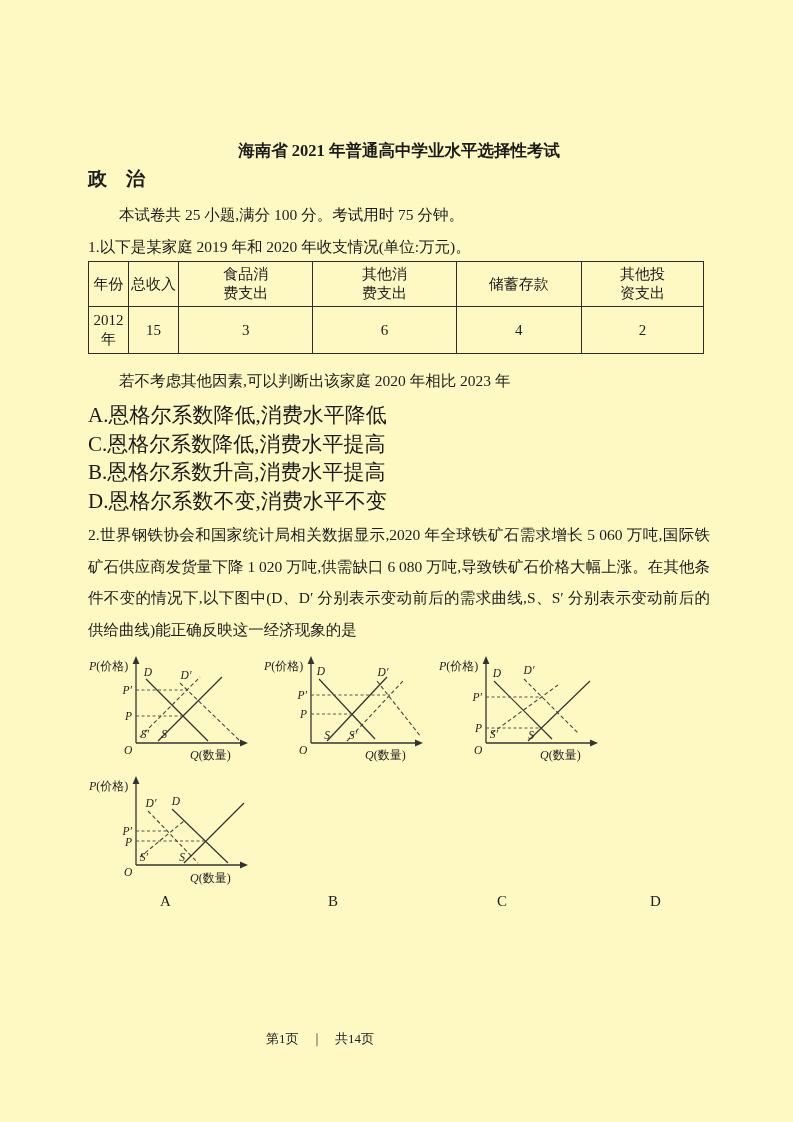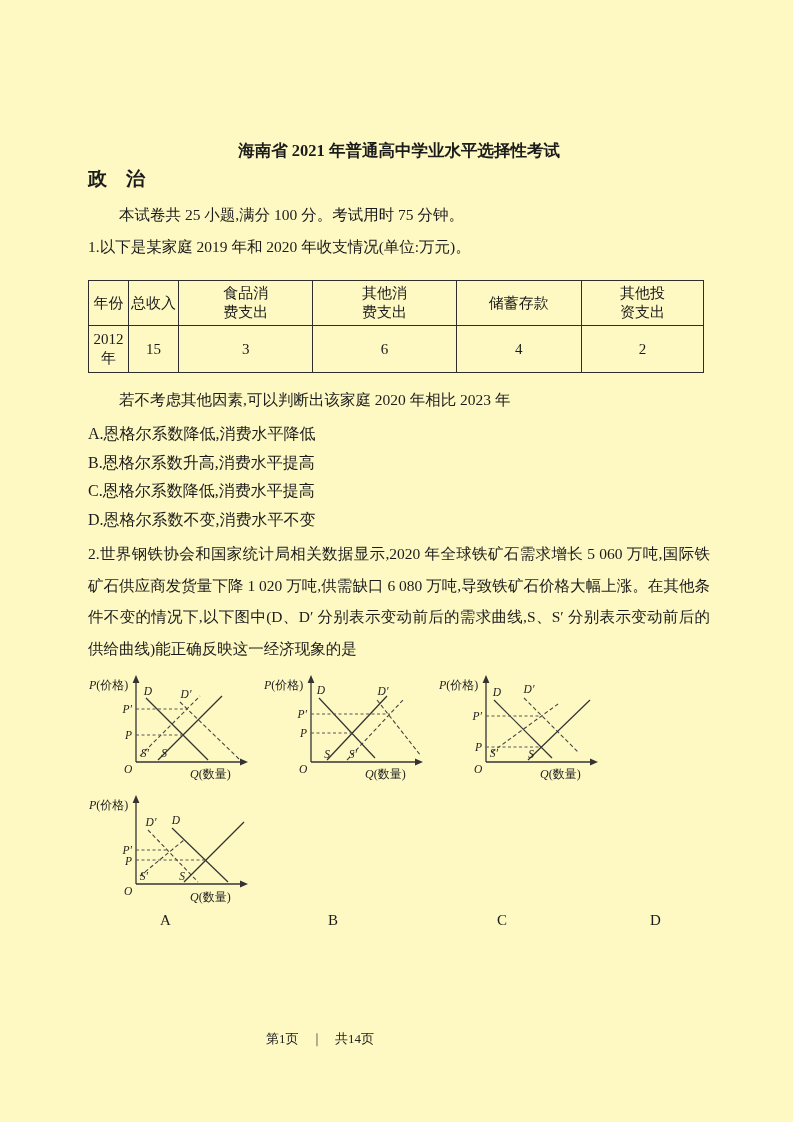--- a/index.html
+++ b/index.html
@@ -12,34 +12,34 @@
     overflow:hidden;
     margin:0 auto;
   }
   .content{position:absolute;left:88px;top:140px;width:622px;}
   .exam-title{margin:0;text-align:center;font-size:16.5px;font-weight:700;line-height:22px;}
   .exam-subject{margin:4px 0 0 0;text-align:left;font-size:19px;font-weight:700;line-height:26px;}
   .exam-info{margin:10px 0 0 0;font-size:15.5px;line-height:26px;text-indent:2em;}
   .section-head{margin:28px 0 0 0;font-size:15.5px;line-height:27.5px;text-align:justify;}
   .q1-intro{margin:6px 0 0 0;font-size:15.5px;line-height:26px;}
   table.income-table{
-    margin-top:20px;border-collapse:collapse;width:616px;table-layout:fixed;
+    margin-top:1px;border-collapse:collapse;width:616px;table-layout:fixed;
     font-size:15px;
   }
   table.income-table th,table.income-table td{
     border:1.5px solid #2e2e2e;text-align:center;vertical-align:middle;
     white-space:pre-line;font-weight:400;padding:2px 1px;line-height:19px;
   }
   table.income-table thead th{height:40px;}
   table.income-table tbody td{height:42px;}
   .col-year{width:40px;}.col-income{width:50px;}.col-food{width:134px;}
   .col-other{width:143px;}.col-save{width:125px;}.col-invest{width:122px;}
   .q1-stem{margin:14px 0 0 0;font-size:15.5px;line-height:26px;text-indent:2em;}
   .options{margin:7px 0 0 0;}
-  .option{font-size:16px;line-height:28.5px;}
+  .option{font-size:21px;line-height:28.5px;}
   .q2-text{margin:4px 0 0 0;font-size:15.5px;line-height:31.5px;text-align:justify;}
   .graph-row{display:flex;gap:7px;margin-top:8px;}
   .graph-row.second{margin-top:6px;}
   svg.graph{display:block;}
   svg.graph text{font-family:"Liberation Serif","DejaVu Serif",serif;fill:#222;}
   .axis-var{font-style:italic;}
   .curve-label{font-style:italic;font-size:11.5px;}
   .answer-letters{position:relative;height:24px;margin-top:4px;font-size:15px;}
   .answer-letters span{position:absolute;top:0;}
   .page-footer{
@@ -93,22 +93,22 @@
           <td>4</td>
           <td>2</td>
         </tr>
       </tbody>
     </table>
 
     <p class="q1-stem">若不考虑其他因素,可以判断出该家庭 2020 年相比 2023 年</p>
 
     <div class="options">
       <div class="option">A.恩格尔系数降低,消费水平降低</div>
+      <div class="option">C.恩格尔系数降低,消费水平提高</div>
       <div class="option">B.恩格尔系数升高,消费水平提高</div>
-      <div class="option">C.恩格尔系数降低,消费水平提高</div>
       <div class="option">D.恩格尔系数不变,消费水平不变</div>
     </div>
 
     <p class="q2-text">2.世界钢铁协会和国家统计局相关数据显示,2020 年全球铁矿石需求增长 5 060 万吨,国际铁矿石供应商发货量下降 1 020 万吨,供需缺口 6 080 万吨,导致铁矿石价格大幅上涨。在其他条件不变的情况下,以下图中(D、D′ 分别表示变动前后的需求曲线,S、S′ 分别表示变动前后的供给曲线)能正确反映这一经济现象的是</p>
 
     <div class="graph-row">
 
       <svg class="graph" width="168" height="112" viewBox="0 0 168 112">
         <path d="M48 3 L44.6 11 L51.4 11 Z" fill="#333"></path>
         <line x1="48" y1="9" x2="48" y2="90" stroke="#333" stroke-width="1.3"></line>

